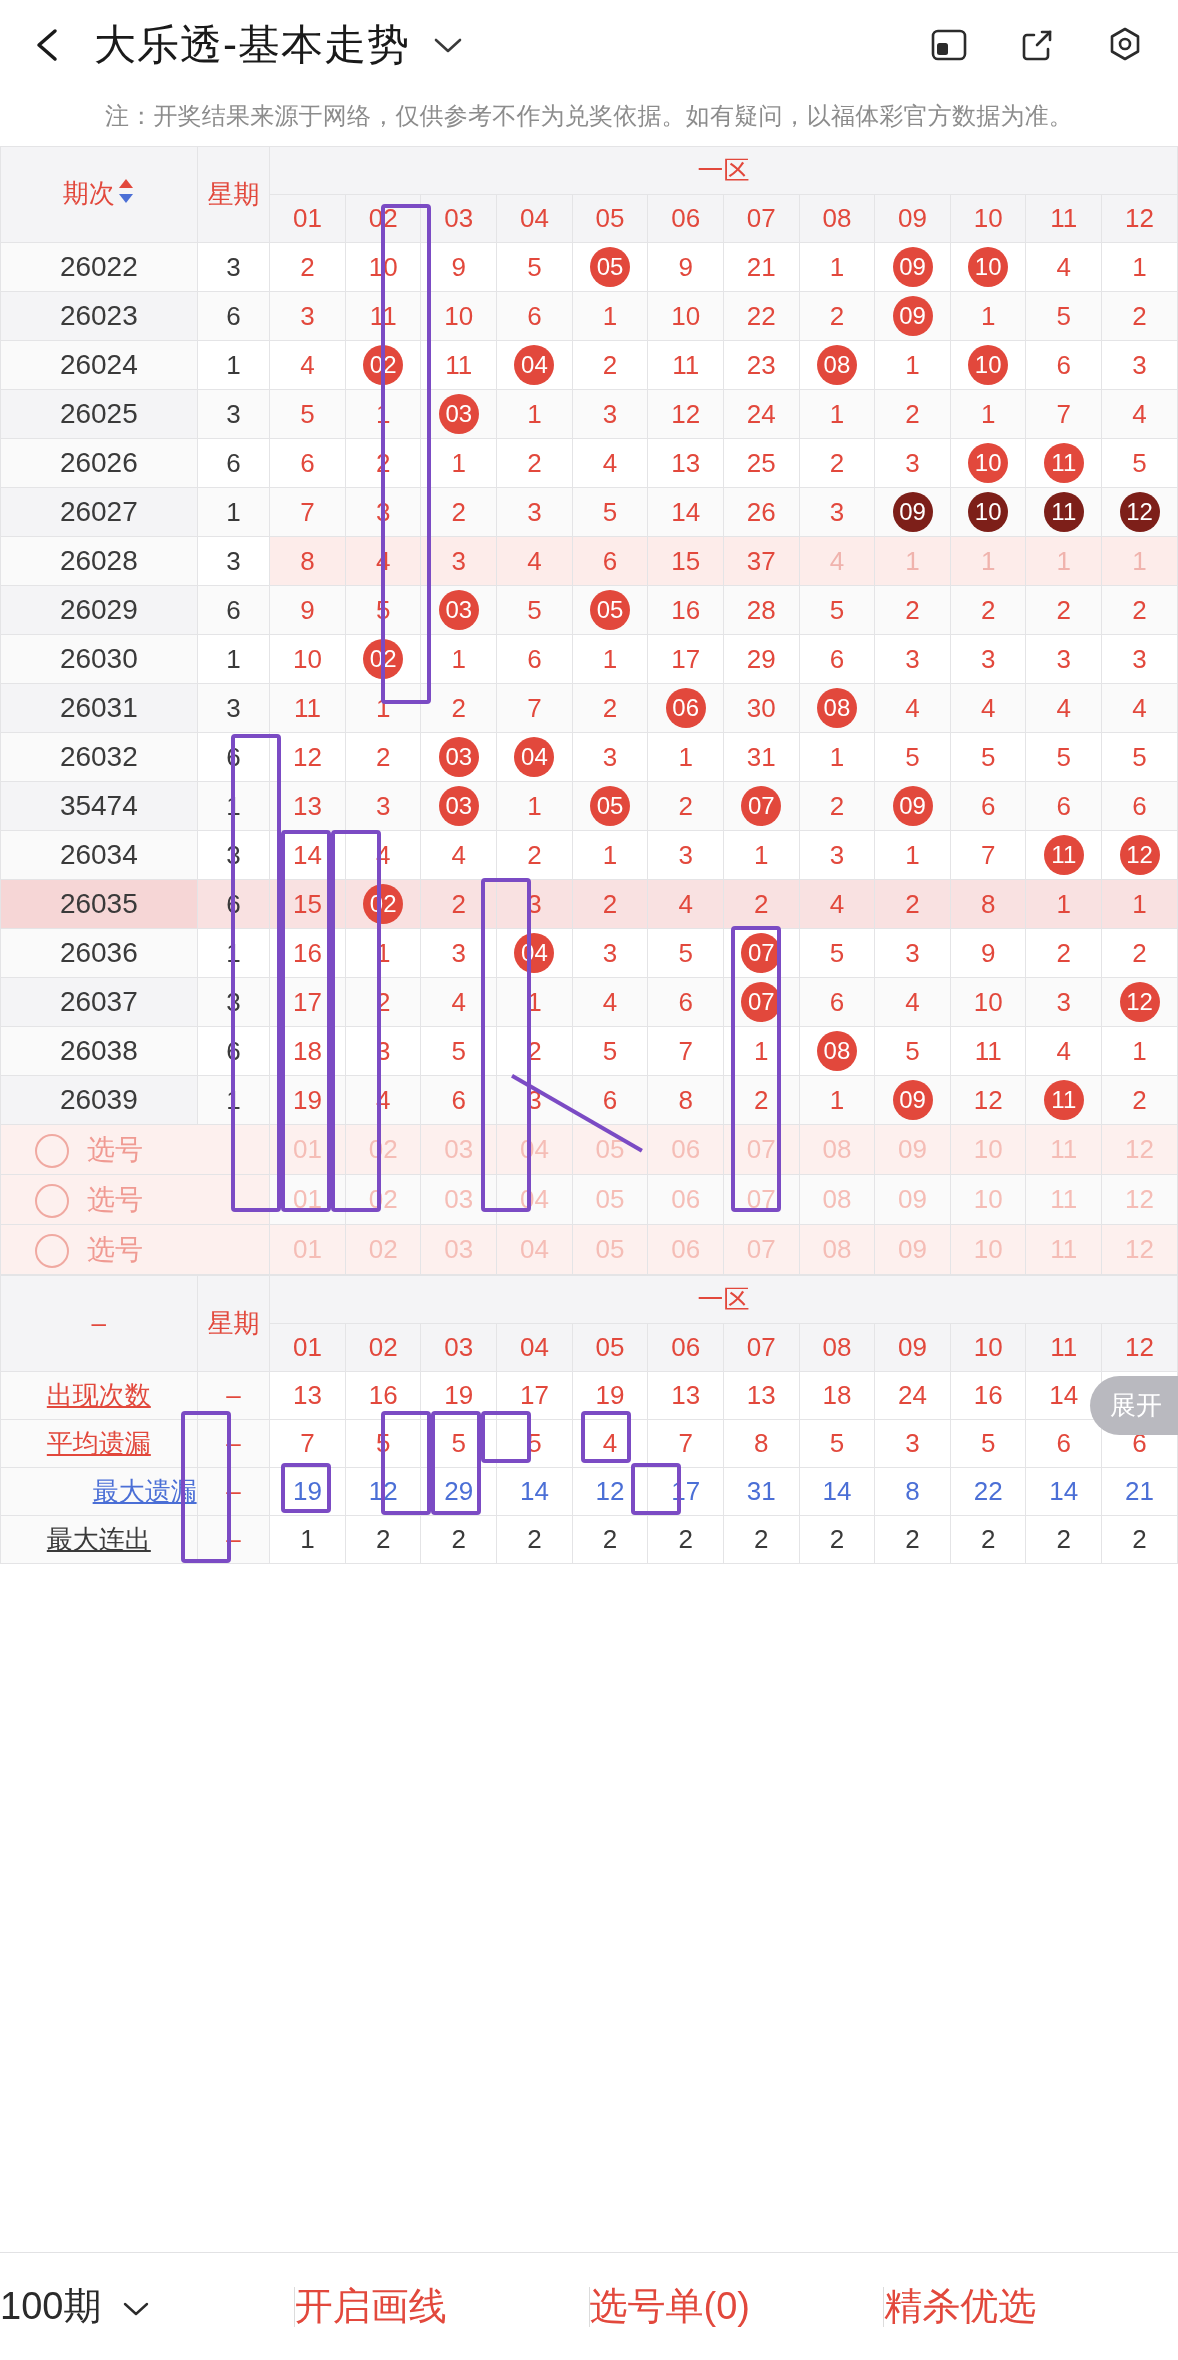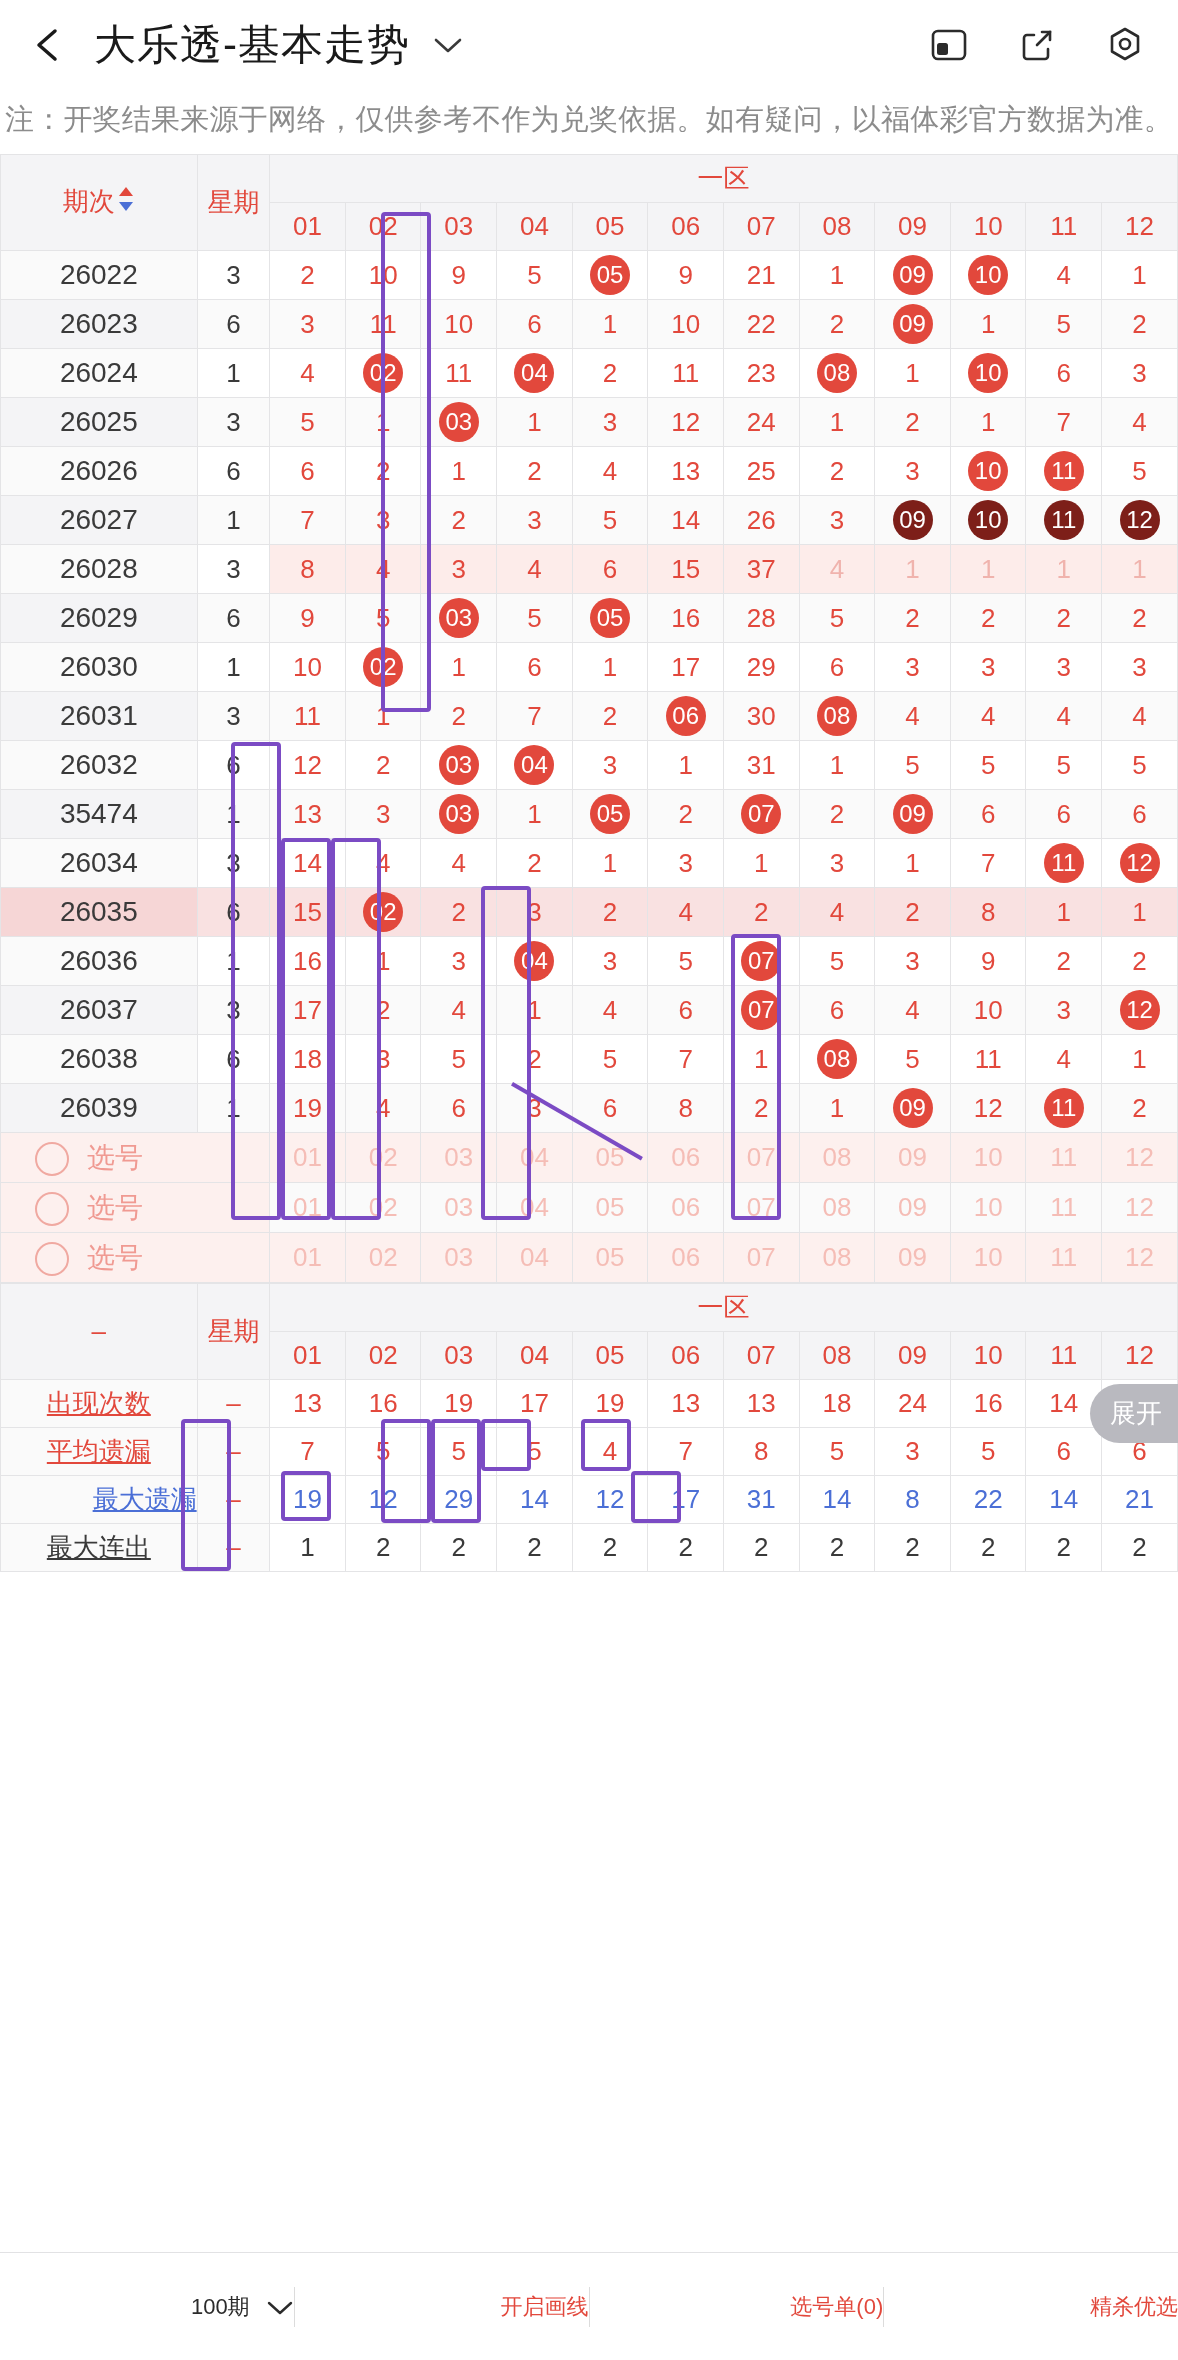--- a/index.html
+++ b/index.html
@@ -28,21 +28,21 @@
     margin-left: 22px;
     letter-spacing: 1px;
   }
   .caret-down { margin-left: 22px; display:flex; align-items:center; }
   .header-spacer { flex: 1; }
   .hdr-icon { width: 54px; height:54px; margin-left: 34px; display:flex; align-items:center; justify-content:center; }
 
   
   .notice {
     text-align: center;
-    font-size: 29px;
+    font-size: 24px;
     color: #8c8c8c;
     padding: 10px 0 14px;
     letter-spacing: 0.2px;
   }
 
   
   .table-wrap { position: relative; }
   table.grid {
     border-collapse: collapse;
     width: 1178px;
@@ -167,22 +167,22 @@
     left: 0; bottom: 0;
     width: 1178px;
     height: 108px;
     display: flex;
     align-items: center;
     border-top: 1px solid #e2e2e4;
     background: #fff;
   }
   .bottom .seg {
     flex: 1;
-    text-align: right;
-    font-size: 22px;
+    text-align: left;
+    font-size: 38px;
     color: #e2483c;
     position: relative;
   }
   .bottom .seg.first { color: #2b2b2b; }
   .bottom .divider {
     width: 1px; height: 40px; background: #dcdcdc;
   }
 </style>
 </head>
 <body>

